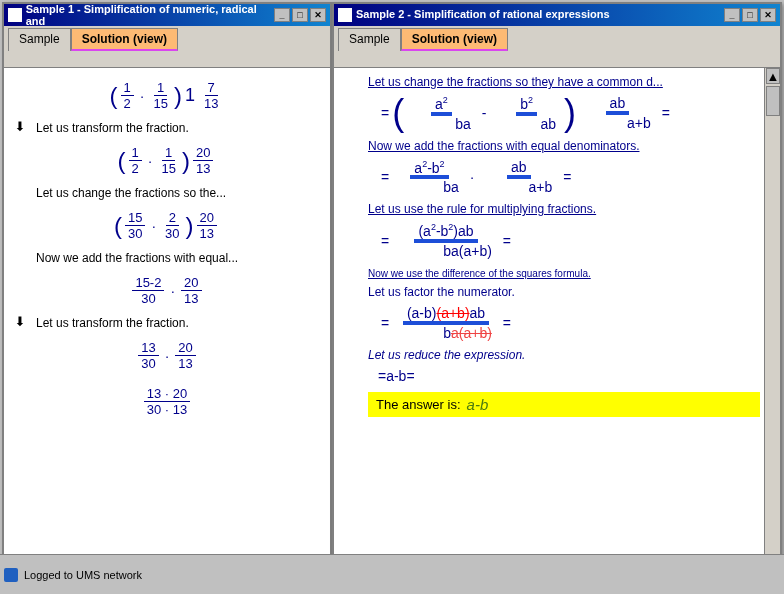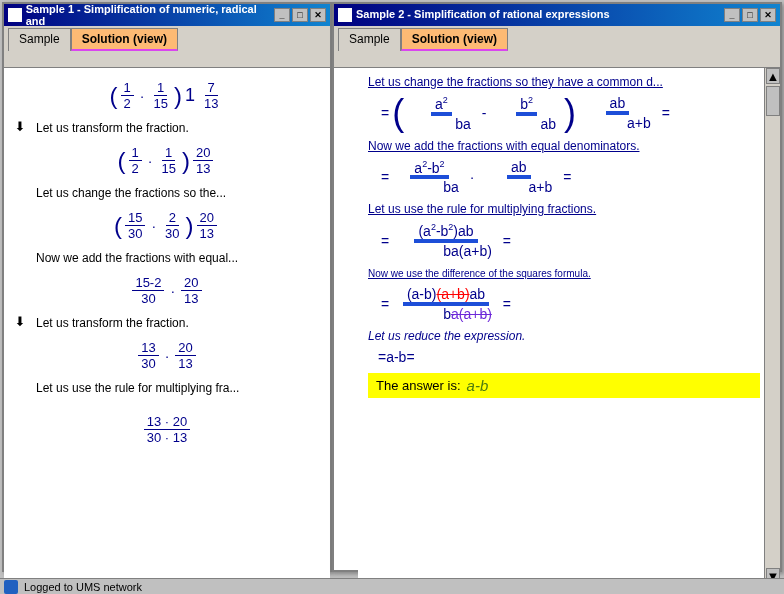--- a/index.html
+++ b/index.html
@@ -1,21 +1,21 @@
 <!DOCTYPE html>
 <html><head>
   <meta charset="utf-8">
   <style>
     * { margin: 0; padding: 0; box-sizing: border-box; }
     body { font-family: Arial, sans-serif; font-size: 13px; background: #c0c0c0; overflow: hidden; }
 
     .desktop { width: 784px; height: 594px; background: #c0c0c0; position: relative; }
 
     
-    .taskbar { position: absolute; bottom: 0; left: 0; right: 0; height: 16px; background: #c0c0c0; border-top: 1px solid #808080; display: flex; align-items: center; padding: 0 4px; }
+    .taskbar { position: absolute; bottom: 0; left: 0; right: 0; height: 40px; background: #c0c0c0; border-top: 1px solid #808080; display: flex; align-items: center; padding: 0 4px; }
     .network-text { font-size: 11px; color: #000; }
 
     
     .window1 { position: absolute; top: 2px; left: 2px; width: 330px; height: 570px; background: #fff; border: 2px solid #808080; box-shadow: 2px 2px 4px rgba(0,0,0,0.3); }
     
     .window2 { position: absolute; top: 2px; left: 332px; width: 450px; height: 570px; background: #fff; border: 2px solid #808080; box-shadow: 2px 2px 4px rgba(0,0,0,0.3); }
 
     .title-bar { height: 22px; background: linear-gradient(to right, #000080, #1084d0); display: flex; align-items: center; justify-content: space-between; padding: 0 4px; color: white; font-size: 11px; font-weight: bold; }
     .title-bar-controls { display: flex; gap: 2px; }
     .title-btn { width: 16px; height: 14px; background: #c0c0c0; border: 1px solid #808080; font-size: 9px; display: flex; align-items: center; justify-content: center; cursor: pointer; color: #000; }
@@ -165,24 +165,20 @@
           <span class="num">13</span>
           <span class="den">30</span>
         </div>
         <span class="op">·</span>
         <div class="frac">
           <span class="num">20</span>
           <span class="den">13</span>
         </div>
       </div>
 
-      <div class="step-row">
-        <div class="step-icon"></div>
-        <span class="step-text">Let us use the rule for multiplying fra...</span>
-      </div>
 
       <div class="math-line">
         <div class="frac">
           <span class="num" style="white-space:nowrap;margin-top:9px;">13 · 20</span>
           <span class="den" style="white-space:nowrap;">30 · 13</span>
         </div>
       </div>
 
     </div>
   </div>
@@ -258,26 +254,29 @@
           <span class="num">(a<sup>2</sup>-b<sup>2</sup>)ab</span>
           <span class="den">ba(a+b)</span>
         </div>
         <span class="op">=</span>
       </div>
 
       <div style="margin: 4px 0;">
         <span style="font-size:10px; color:#00008b; text-decoration:underline;">Now we use the difference of the squares formula.</span>
       </div>
 
+      <div style="margin: 2px 0;">
+        <span style="font-size:12px; color:#00008b;">Let us factor the numerator.</span>
+      </div>
 
       <div class="math-line" style="justify-content:flex-start; padding-left:10px;">
         <span class="op">=</span>
         <div class="big-frac">
           <span class="num">(a-b)<span style="color:red; text-decoration:line-through;">(a+b)</span>ab</span>
-          <span class="den">b<span style="color:#6d28d9; text-decoration:line-through;">a(a+b)</span></span>
+          <span class="den">b<span style="color:#ef4444; text-decoration:line-through;">a(a+b)</span></span>
         </div>
         <span class="op">=</span>
       </div>
 
       <div style="margin: 4px 0; font-style: italic;">
         <span style="font-size:12px; color:#00008b;">Let us reduce the expression.</span>
       </div>
 
       <div class="math-line" style="justify-content:flex-start; padding-left:10px;">
         <span style="color:#00008b; font-size:14px;">=a-b=</span>

